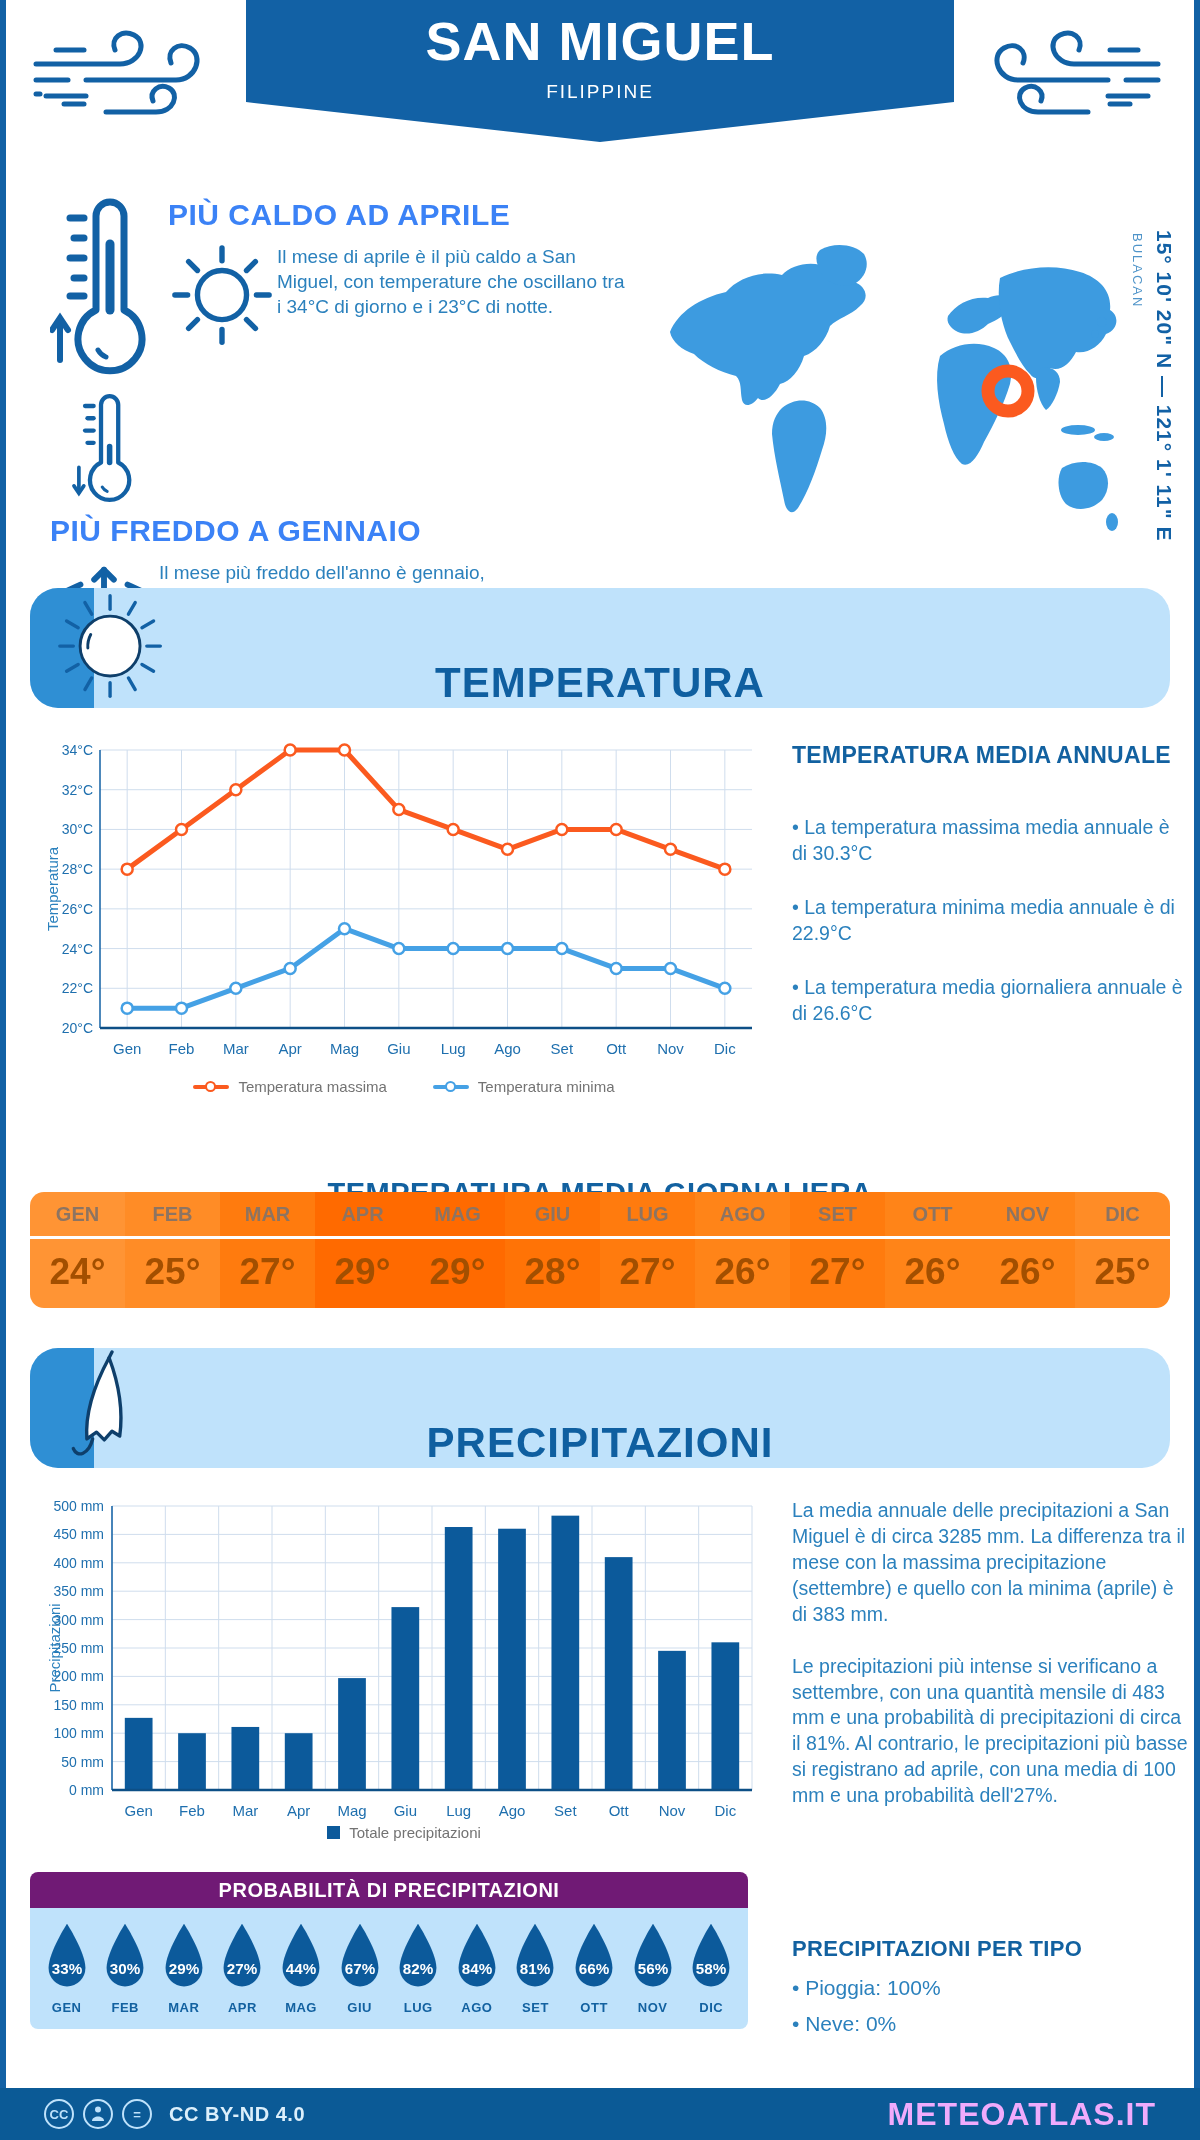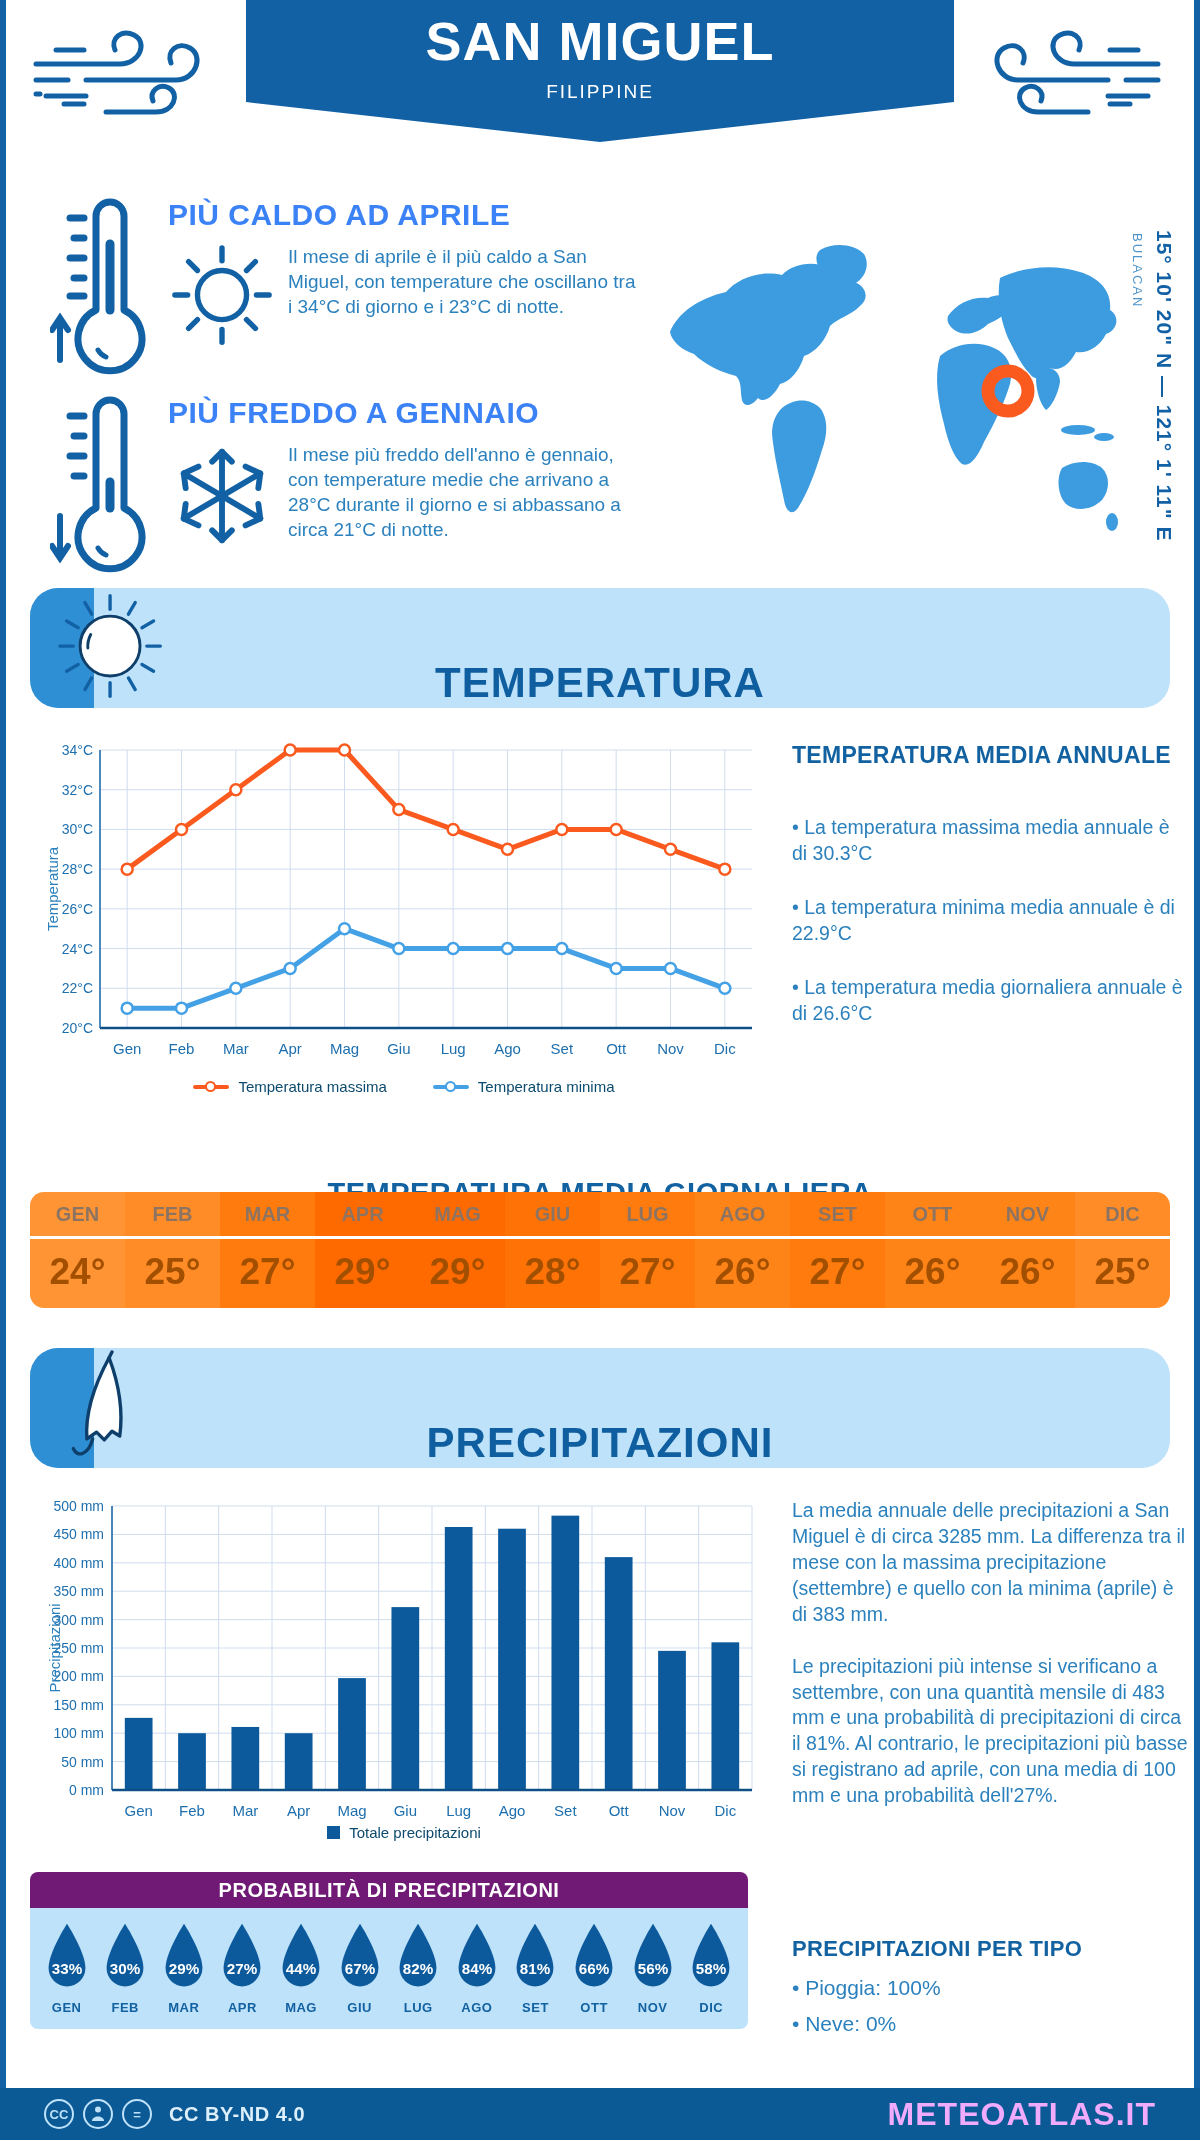--- a/index.html
+++ b/index.html
@@ -11,45 +11,45 @@
   
   .banner-rect{position:absolute;left:246px;top:0;width:708px;height:102px;background:#1261a5;text-align:center;color:#fff;z-index:5;}
   .banner-tip{position:absolute;left:246px;top:102px;width:0;height:0;border-left:354px solid transparent;border-right:354px solid transparent;border-top:40px solid #1261a5;z-index:5;}
   .banner-rect h1{margin:14px 0 13px;font-size:54px;letter-spacing:1px;line-height:1.0;}
   .banner-rect .sub{font-size:19px;letter-spacing:2px;margin-top:3px;}
   .wind{position:absolute;top:24px;z-index:2;}
   .wind.wl{left:28px;} .wind.wr{left:974px;transform:scaleX(-1);}
 
   
   .hl{position:absolute;left:50px;width:610px;display:flex;}
-  .hl.warm{top:192px;} .hl.cold{top:390px;}
+  .hl.warm{top:192px;} .hl.cold{top:390px;flex-direction:column;}
   .hl .thermo{flex:0 0 118px;}
   .hl h2{margin:6px 0 10px;font-size:30px;color:#3b82f6;letter-spacing:.5px;}
   .hl-body{display:flex;align-items:flex-start;}
   .hl-body .sec-icon{flex:0 0 108px;}
-  .hl-body p{margin:2px 0 0 12px;width:352px;font-size:19px;line-height:1.32;color:#2b81bd;}
+  .hl-body p{margin:2px 0 0 1px;width:352px;font-size:19px;line-height:1.32;color:#2b81bd;}
 
   
   .map{position:absolute;left:642px;top:220px;z-index:1;}
   .coords{position:absolute;left:1152px;top:230px;writing-mode:vertical-rl;font-weight:bold;font-size:21px;color:#1261a5;letter-spacing:1px;z-index:6;}
   .regiontxt{position:absolute;left:1130px;top:233px;writing-mode:vertical-rl;font-size:13px;color:#4f94c9;letter-spacing:2px;z-index:6;}
 
   
   .panel{position:absolute;left:30px;width:1140px;height:120px;background:#bfe2fb;border-radius:28px;}
   .panel.t{top:588px;} .panel.p{top:1348px;}
   .panel .accent{position:absolute;left:0;top:0;width:64px;height:120px;background:#2f8fd4;border-radius:28px 0 0 28px;}
   .panel .picon{position:absolute;left:24px;top:2px;}
   .panel .ptitle{position:absolute;left:0;top:0;width:100%;height:120px;line-height:120px;text-align:center;font-size:42px;font-weight:bold;color:#0f5fa0;letter-spacing:1px;}
 
   
   #temp-chart{position:absolute;left:44px;top:738px;}
   #precip-chart{position:absolute;left:44px;top:1496px;}
   .legend{position:absolute;left:44px;width:720px;display:flex;justify-content:center;gap:46px;}
   #temp-legend{top:1078px;} #precip-legend{top:1824px;text-align:center;}
-  .legend-item{display:flex;align-items:center;gap:9px;color:#0c4a6e;font-size:15px;}
+  .legend-item{display:flex;align-items:center;gap:9px;color:#737373;font-size:15px;}
   .lsample{position:relative;width:36px;height:4px;border-radius:2px;}
   .lsample .dot{position:absolute;left:12px;top:-4px;width:7px;height:7px;border-radius:50%;background:#fff;border-style:solid;border-width:2.5px;}
   .sq{width:13px;height:13px;}
 
   
   .sidebox{position:absolute;left:792px;width:398px;}
   .annual{top:742px;} .ptext{top:1498px;} .bytype{top:1936px;}
   .sidehead{font-size:23px;font-weight:bold;color:#1261a0;margin:0 0 46px;letter-spacing:.3px;}
   .bytype .sidehead{font-size:22px;margin:0 0 12px;}
   .bullet{font-size:19.5px;color:#2b81bd;line-height:1.33;margin-bottom:28px;}

